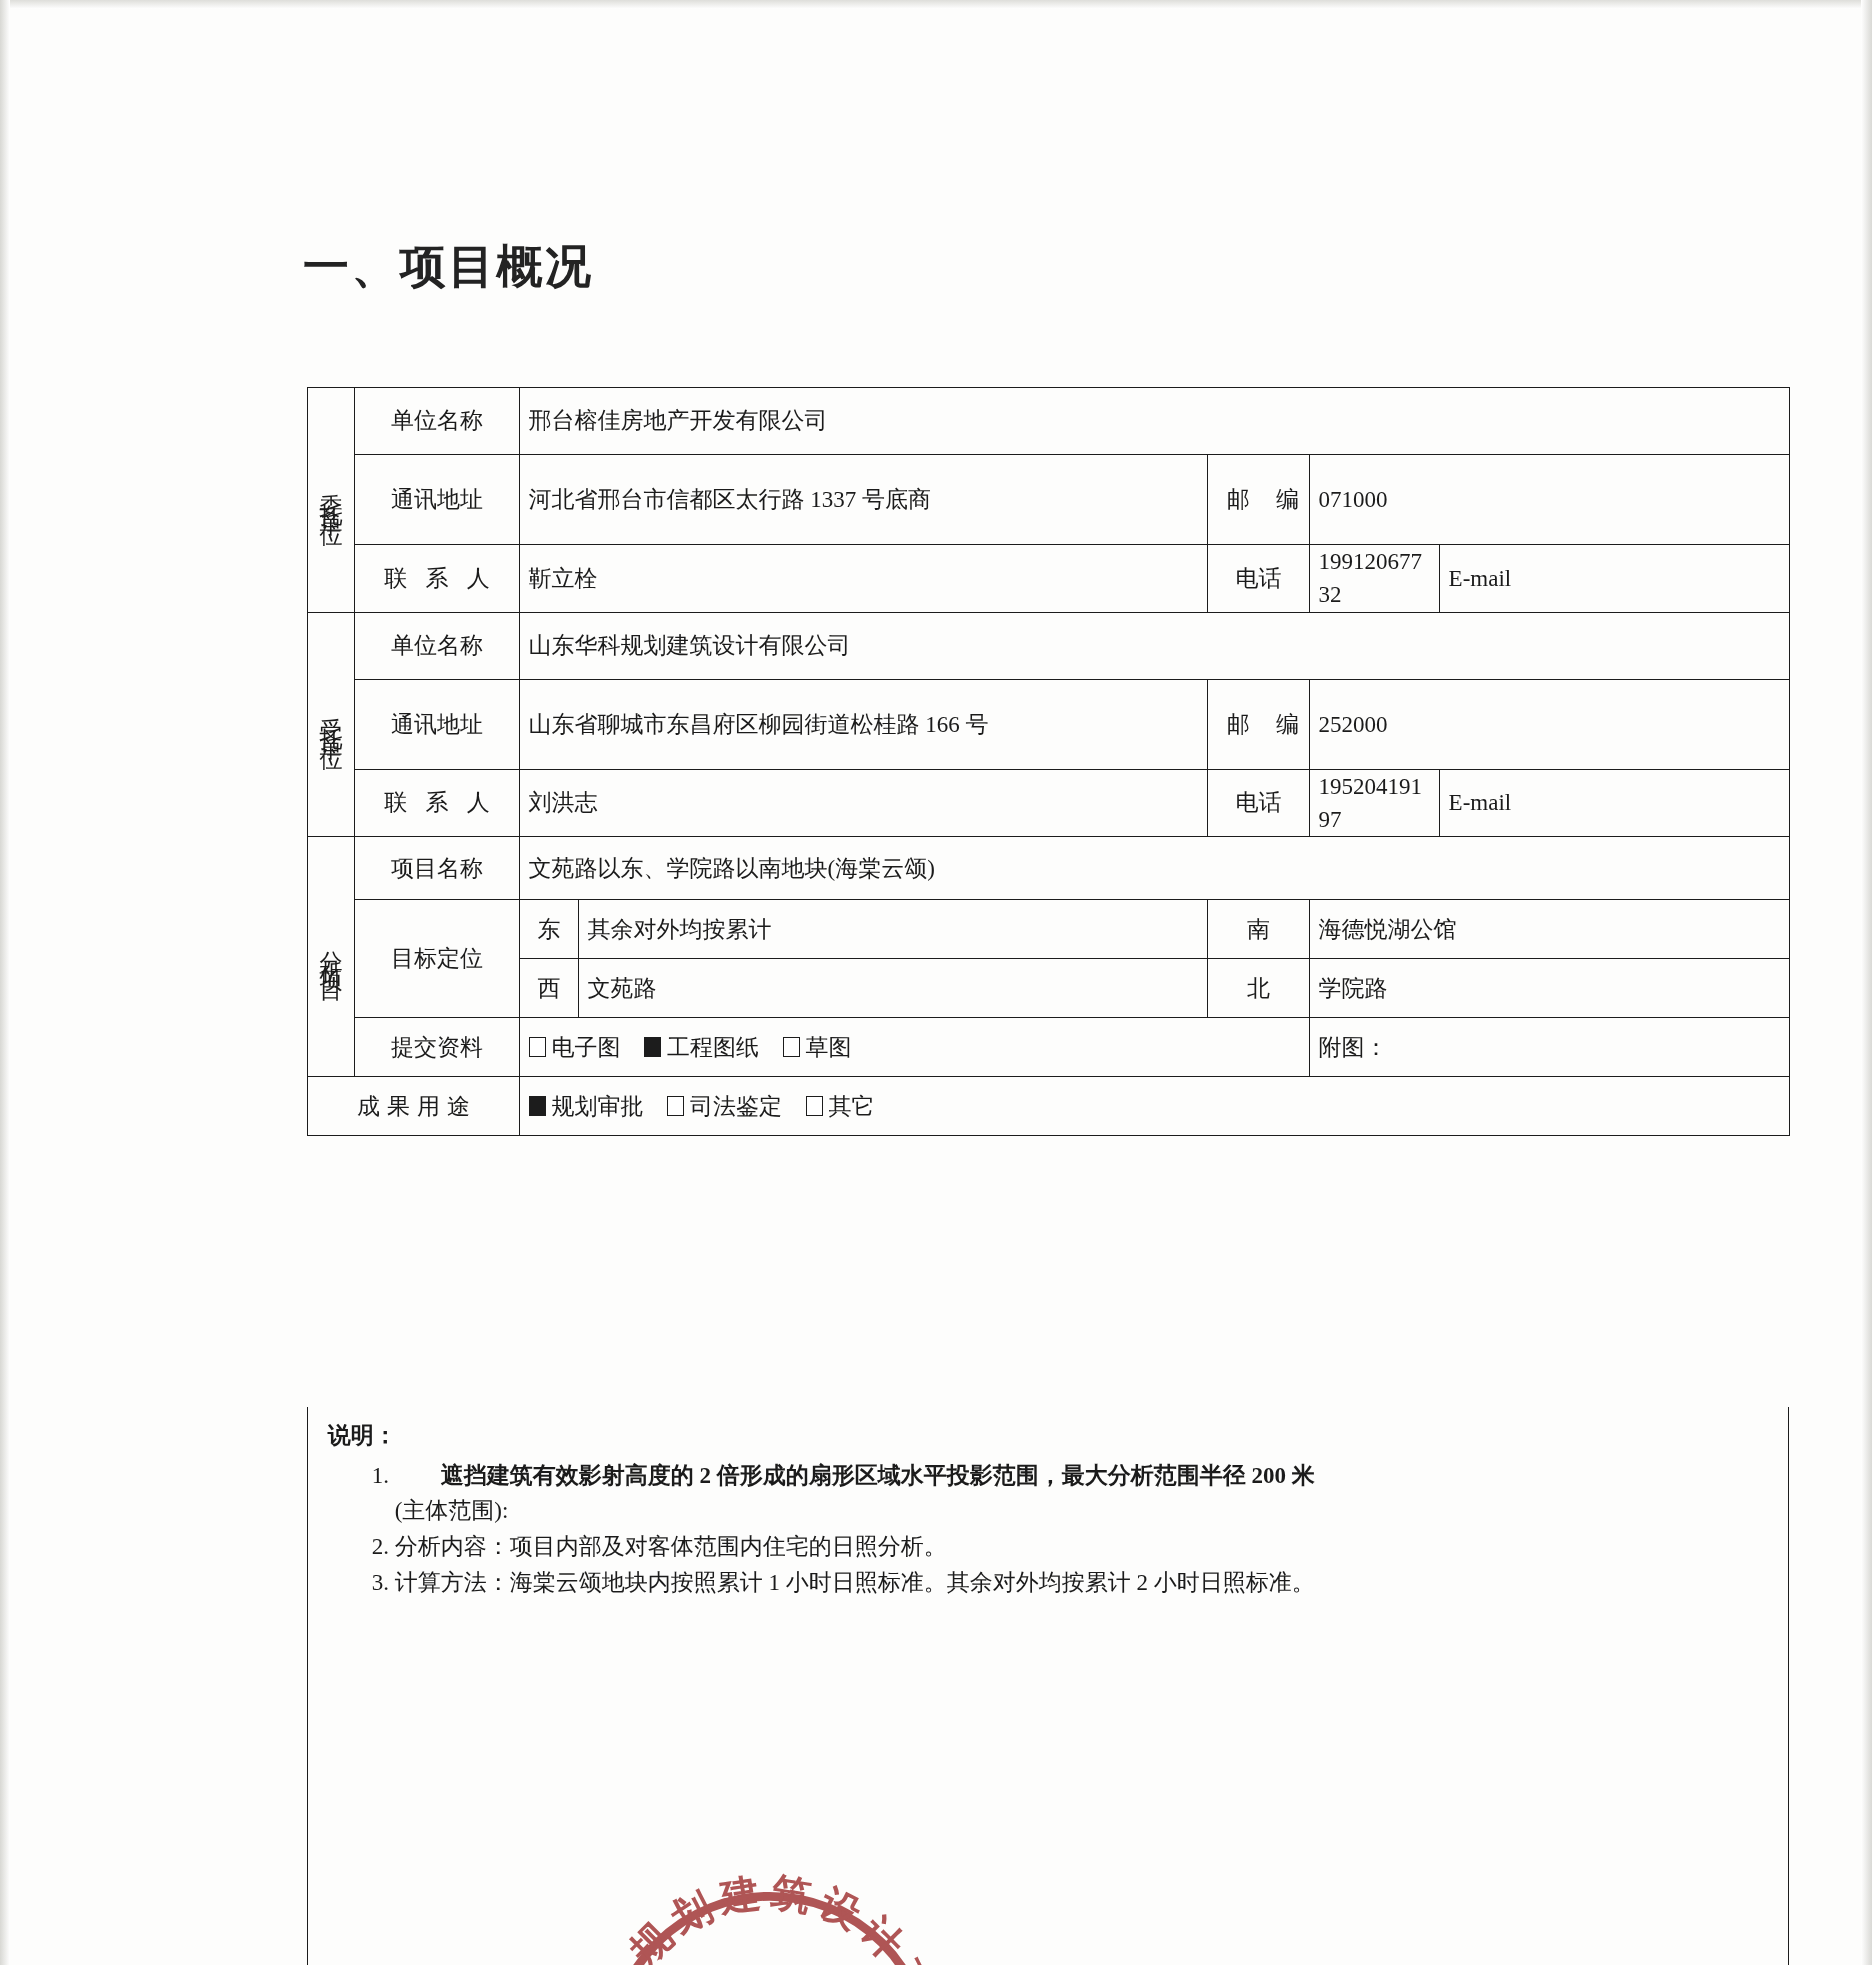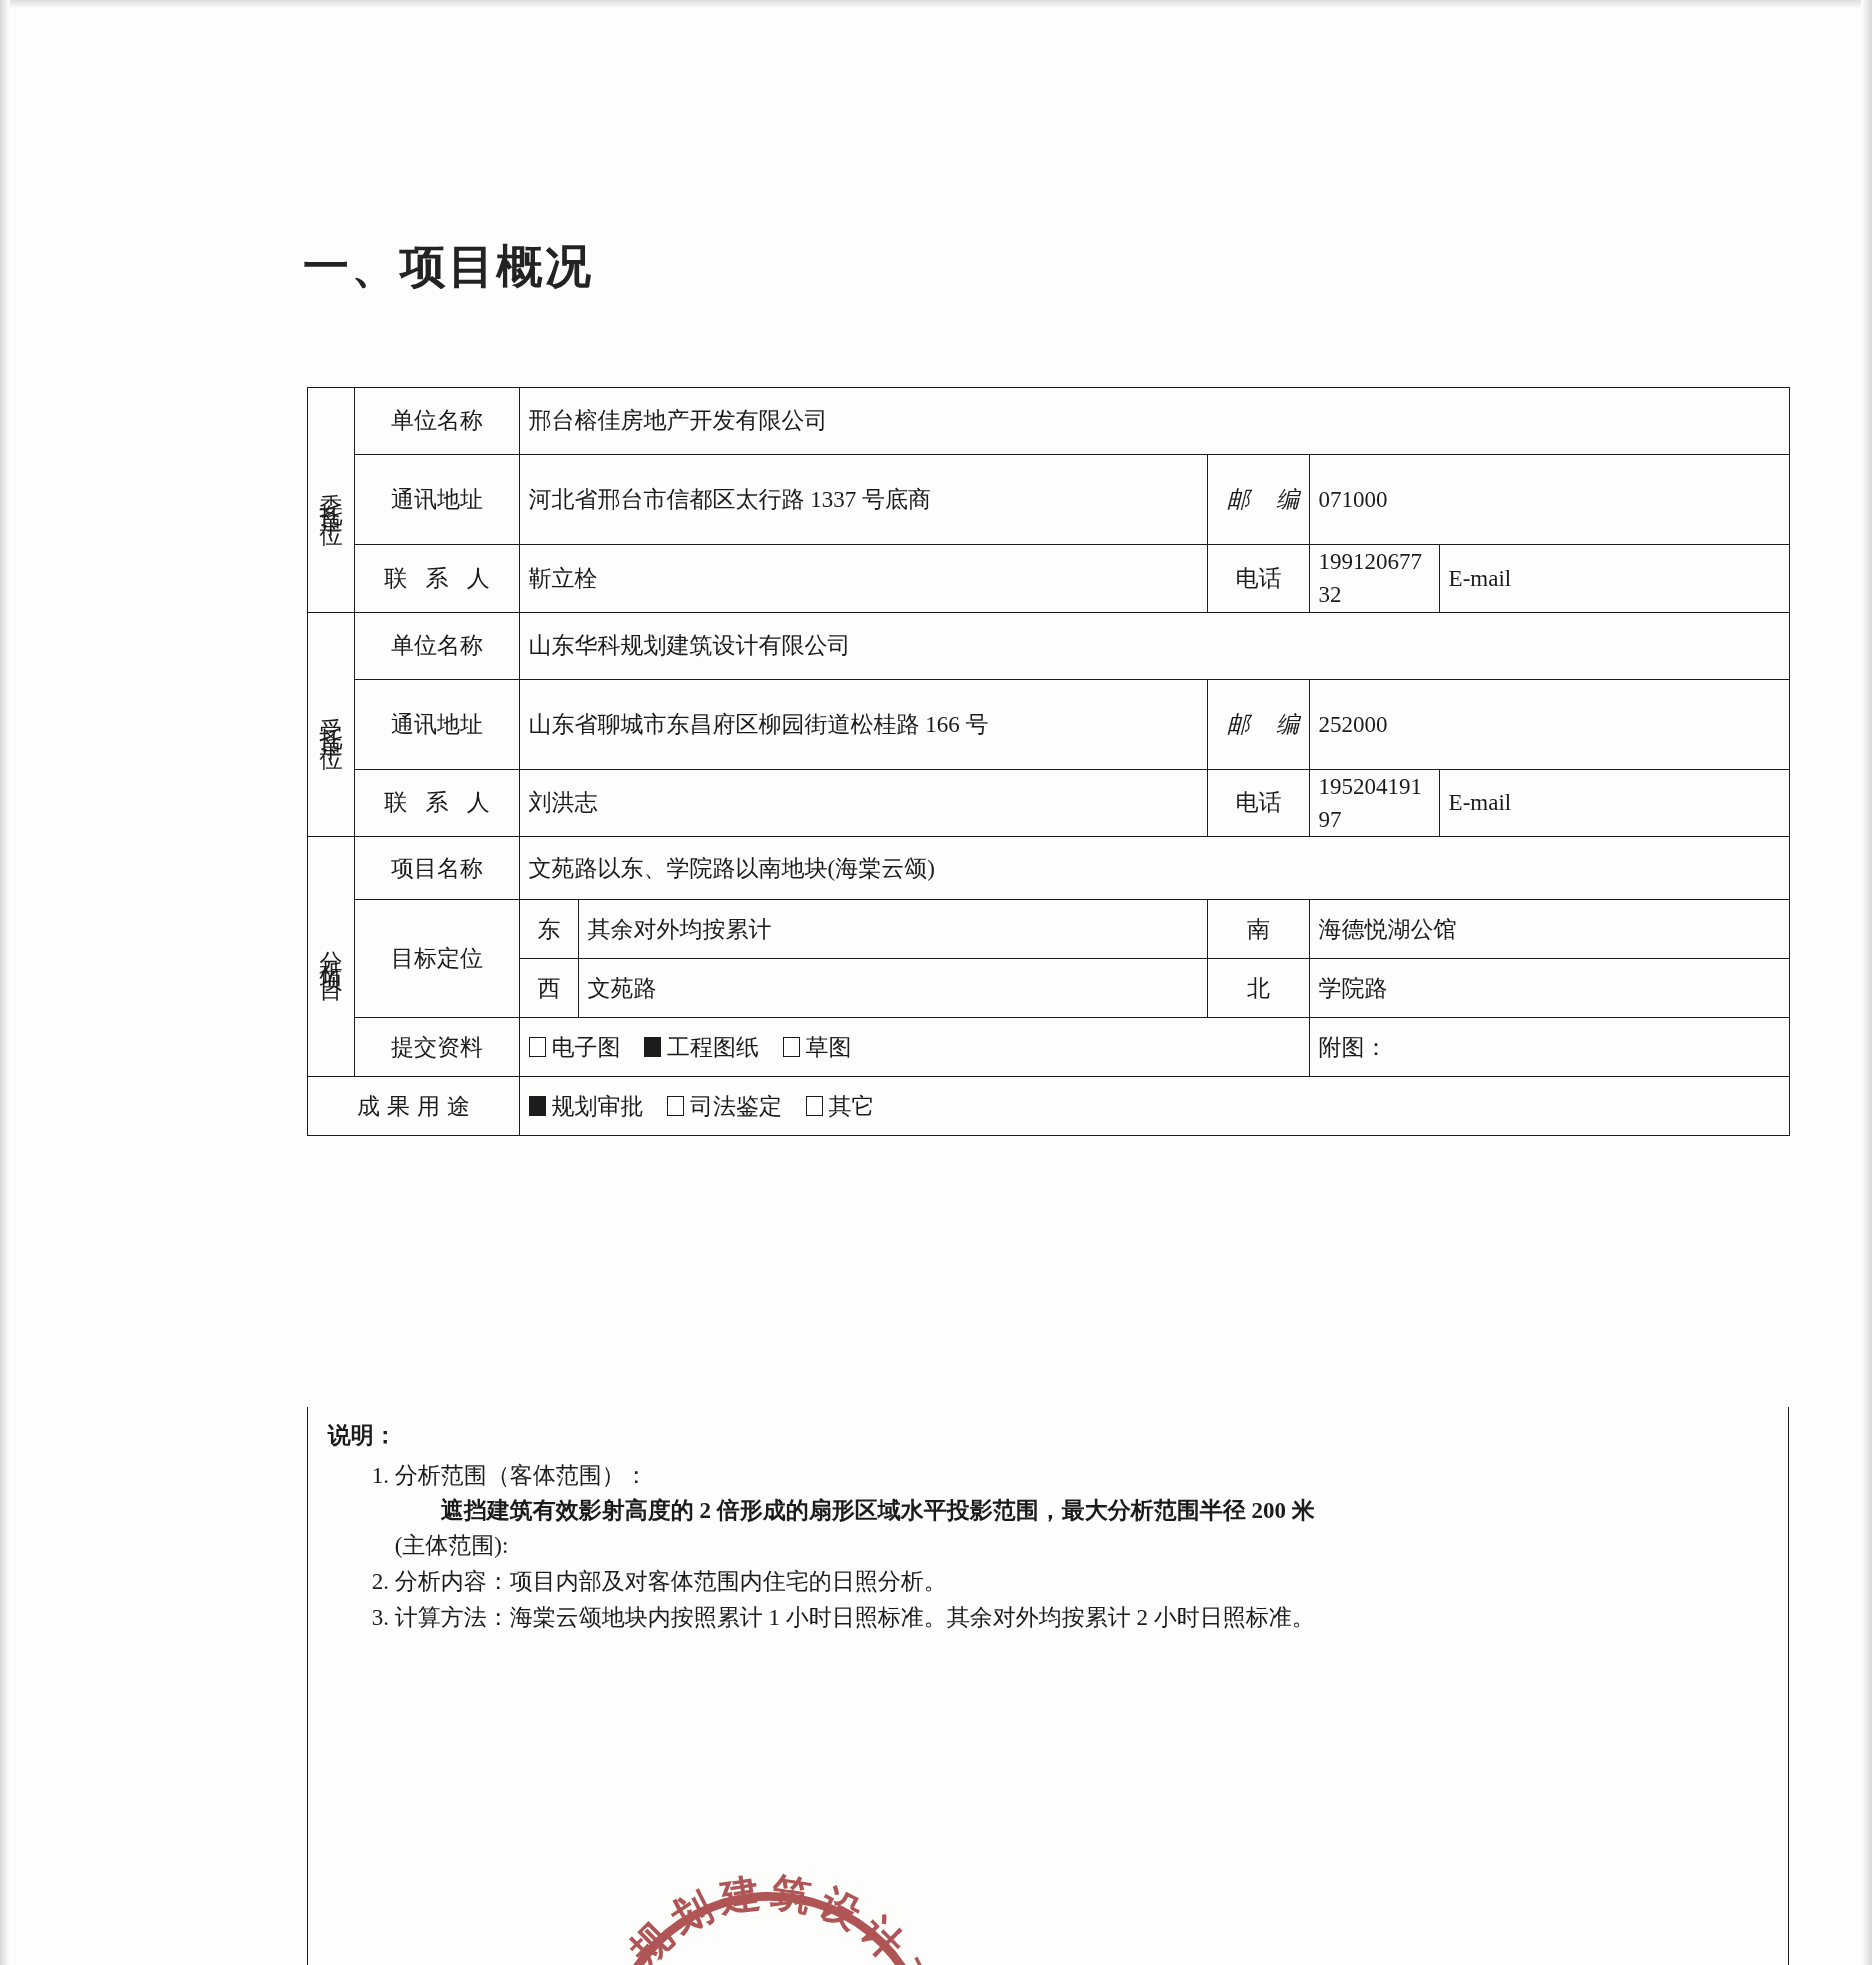--- a/index.html
+++ b/index.html
@@ -70,21 +70,21 @@
   td.label {
     width: 165px;
     text-align: center;
     padding: 9.4px 3.9px;
     white-space: nowrap;
   }
   td.label.spaced { letter-spacing: 6.3px; text-indent: 6.3px; }
   td.value { text-align: left; padding: 10.2px 8.6px; }
   td.dir-label { width: 59px; text-align: center; padding: 8.6px 0; }
   td.tiny-label { width: 102px; text-align: center; white-space: nowrap; padding: 8.6px 2.4px; }
-  td.tiny-label.spaced2 { letter-spacing: 10.2px; text-indent: 10.2px; font-style: italic; }
+  td.tiny-label.spaced2 { letter-spacing: 10.2px; text-indent: 10.2px; }
   td.mail-label { width: 130px; text-align: left; padding: 8.6px 7.9px; }
 
   .row-h-name  { height: 67px; }
   .row-h-addr  { height: 90px; }
   .row-h-cont  { height: 59px; }
   .row-h-proj  { height: 63px; }
   .row-h-dir   { height: 59px; }
   .row-h-sub   { height: 59px; }
   .row-h-use   { height: 59px; }
 
@@ -245,21 +245,20 @@
         </td>
       </tr>
 
     </tbody>
   </table>
 
   <div class="notes">
     <div class="notes-title">说明：</div>
     <ol class="notes-list">
       <li>
-        <span class="plain-line">分析范围（客体范围）：</span>
         <span class="sub-indent">遮挡建筑有效影射高度的 2 倍形成的扇形区域水平投影范围，最大分析范围半径 200 米</span>
         <span class="plain-line">(主体范围):</span>
       </li>
       <li>
         <span class="plain-line">分析内容：项目内部及对客体范围内住宅的日照分析。</span>
       </li>
       <li>
         <span class="plain-line">计算方法：海棠云颂地块内按照累计 1 小时日照标准。其余对外均按累计 2 小时日照标准。</span>
       </li>
     </ol>

